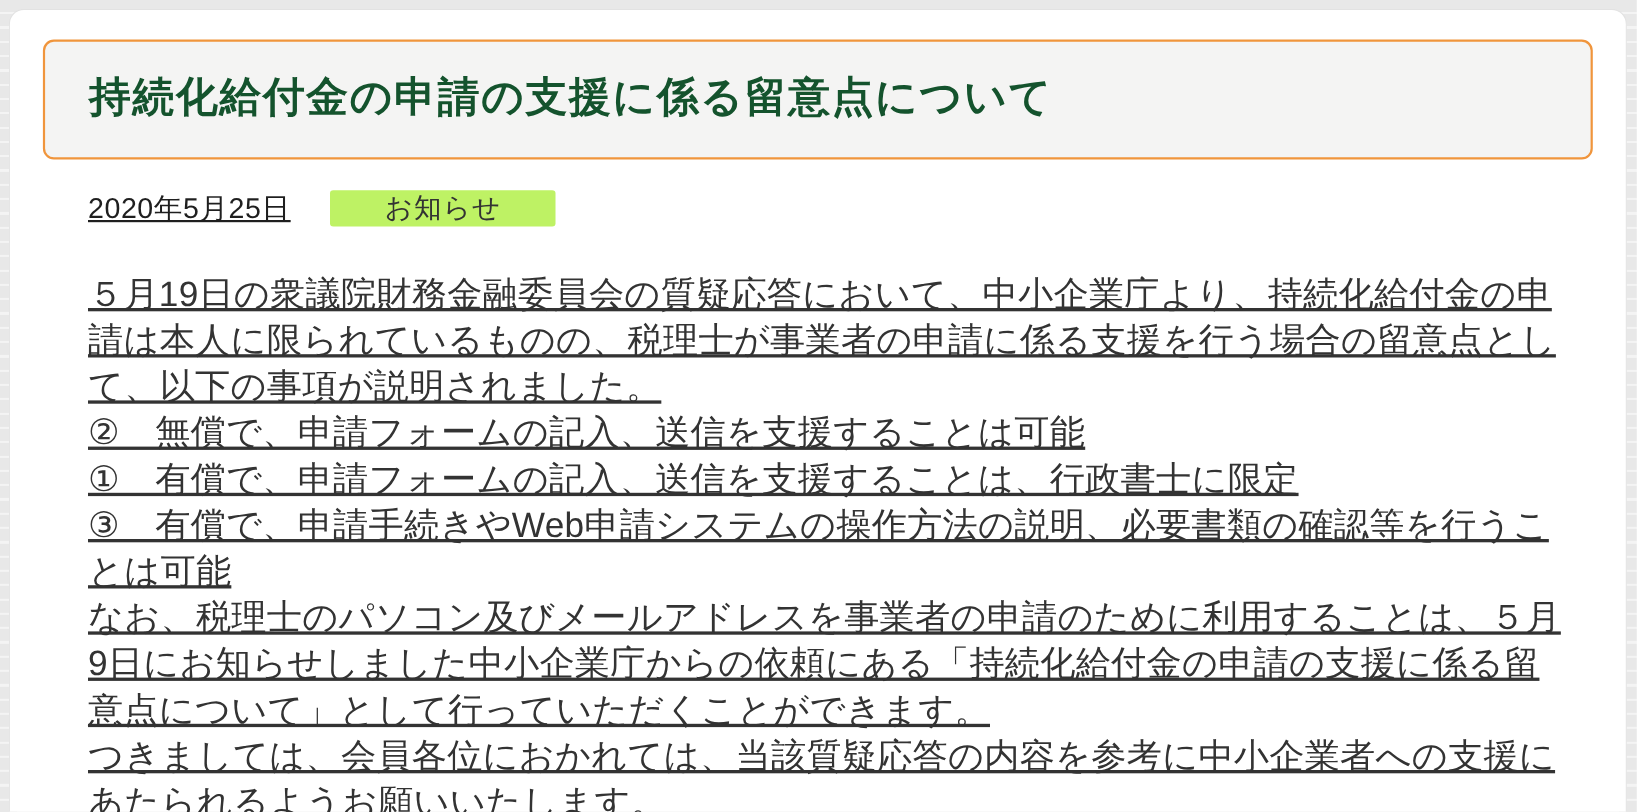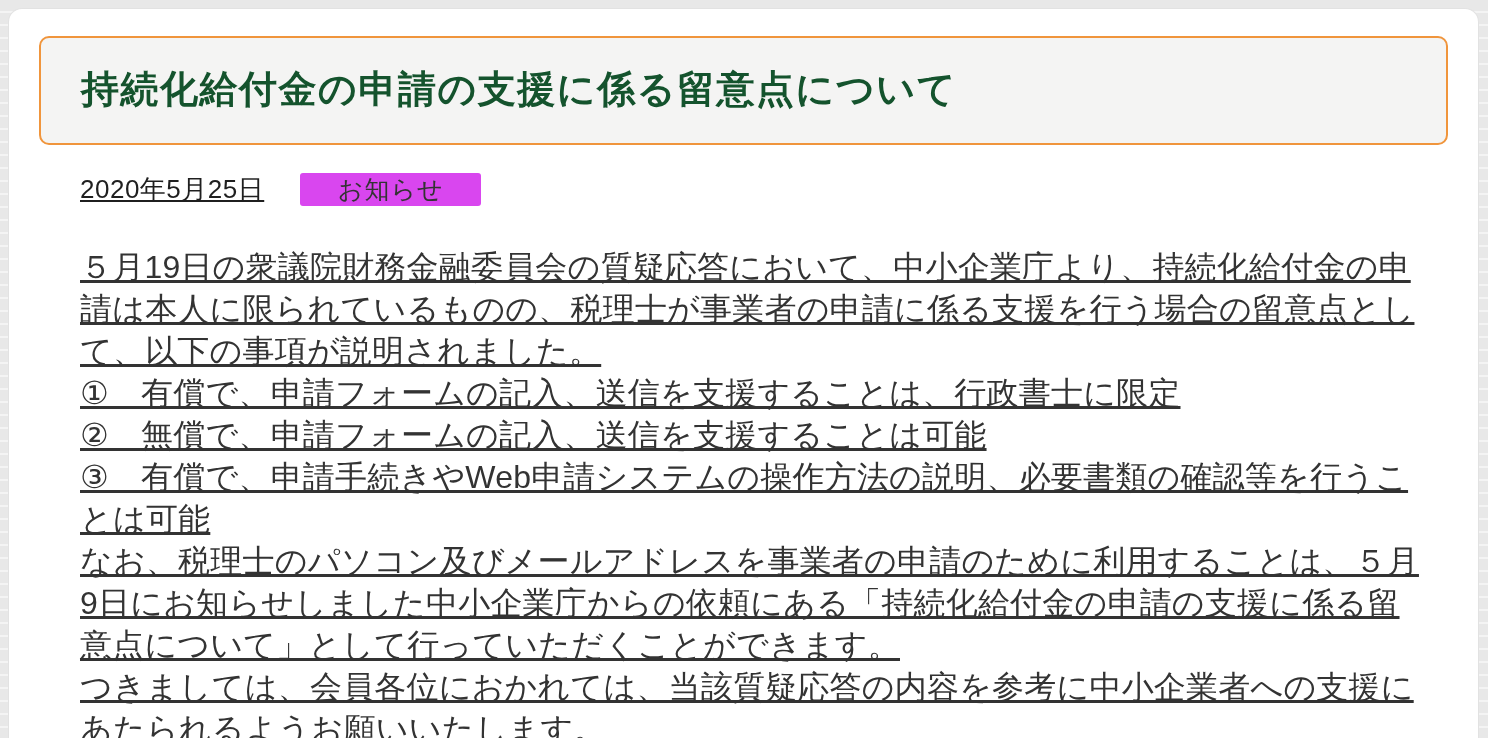--- a/index.html
+++ b/index.html
@@ -53,25 +53,25 @@
   }
   .article-date {
     font-size: 26px;
     color: #1f1f1f;
     letter-spacing: 0.5px;
     text-decoration: underline;
   }
   .category-badge {
     margin-left: 36px;
     display: inline-block;
-    width: 181px;
+    width: 205px;
     height: 33px;
     line-height: 33px;
     text-align: center;
-    background: #d946ef;
+    background: #bef264;
     color: #333333;
     font-size: 25px;
     border-radius: 3px;
     letter-spacing: 1px;
     cursor: pointer;
   }
   .article-body {
     margin: 39px 19px 0 41px;
     font-size: 32px;
     line-height: 42px;
@@ -92,20 +92,20 @@
     <h1 class="page-title">持続化給付金の申請の支援に係る留意点について</h1>
   </div>
 
   <div class="meta-row">
     <span class="article-date">2020年5月25日</span>
     <span class="category-badge">お知らせ</span>
   </div>
 
   <div class="article-body">
     <p>５月19日の衆議院財務金融委員会の質疑応答において、中小企業庁より、持続化給付金の申請は本人に限られているものの、税理士が事業者の申請に係る支援を行う場合の留意点として、以下の事項が説明されました。</p>
+    <p>②　無償で、申請フォームの記入、送信を支援することは可能</p>
     <p>①　有償で、申請フォームの記入、送信を支援することは、行政書士に限定</p>
-    <p>②　無償で、申請フォームの記入、送信を支援することは可能</p>
     <p>③　有償で、申請手続きやWeb申請システムの操作方法の説明、必要書類の確認等を行うことは可能</p>
     <p>なお、税理士のパソコン及びメールアドレスを事業者の申請のために利用することは、５月9日にお知らせしました中小企業庁からの依頼にある「持続化給付金の申請の支援に係る留意点について」として行っていただくことができます。</p>
     <p>つきましては、会員各位におかれては、当該質疑応答の内容を参考に中小企業者への支援にあたられるようお願いいたします。</p>
   </div>
 
 </div>
 
 </body></html>

